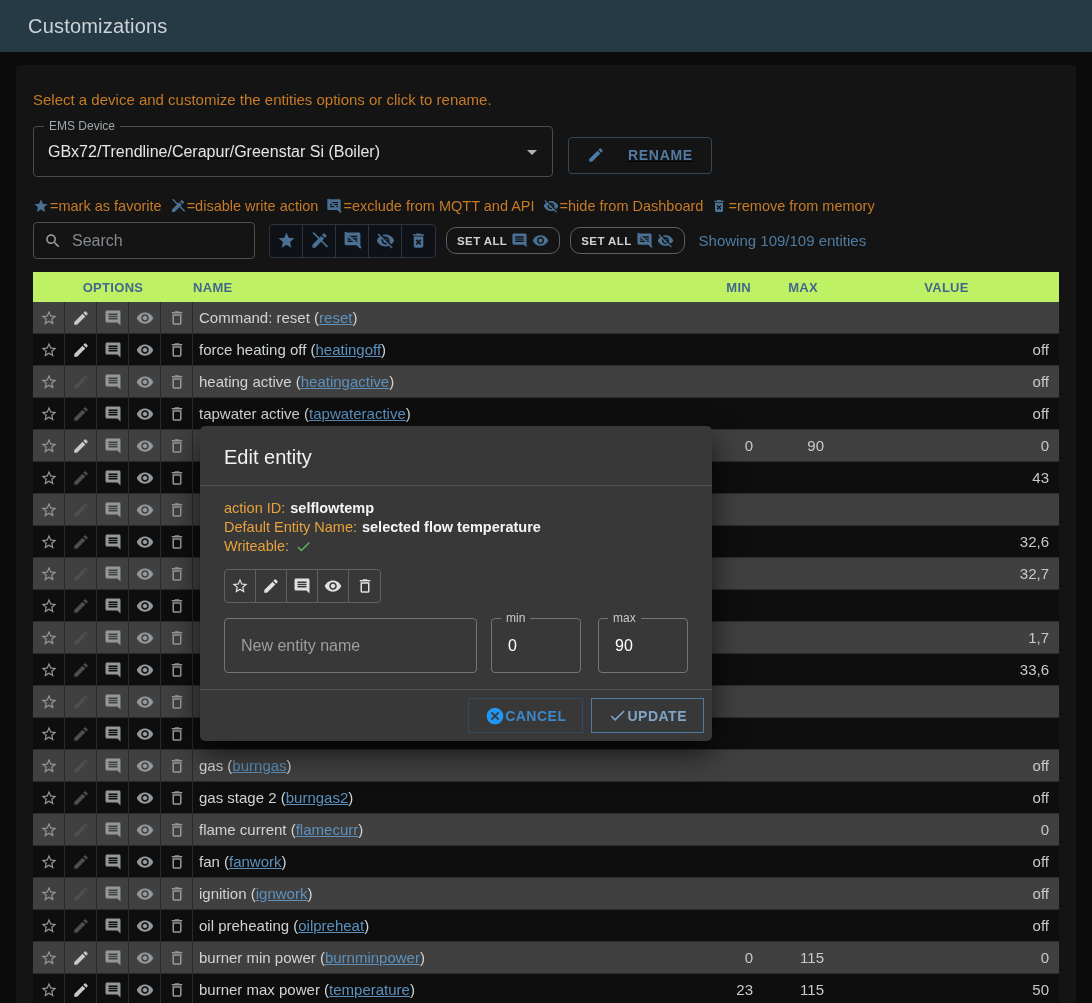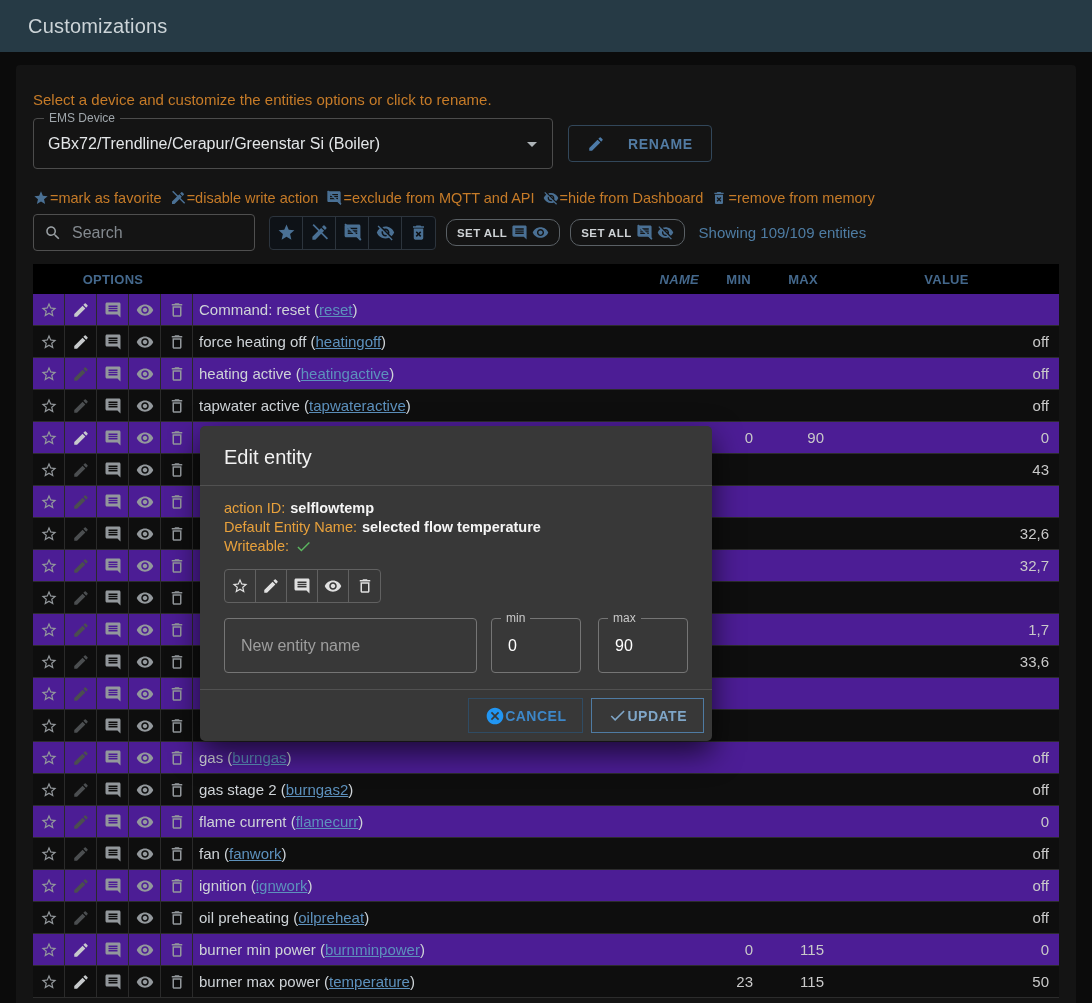--- a/index.html
+++ b/index.html
@@ -14,21 +14,21 @@
   
   .appbar { height:52px; background:#263a45; display:flex; align-items:center; padding:0 28px; }
   .appbar-title { color:#ccd4d8; font-size:20px; letter-spacing:.2px; }
 
   
   .panel { position:absolute; left:16px; right:16px; top:65px; height:1200px;
            background:#141414; border-radius:4px; padding:0 17px; }
 
   .intro { padding-top:26px; color:#c67b28; font-size:15px; }
 
-  .select-row { display:flex; margin-top:10px; gap:15px; align-items:flex-start; }
+  .select-row { display:flex; margin-top:18px; gap:15px; align-items:center;text-decoration:underline; }
   .select { position:relative; width:520px; height:51px; border:1px solid #4c4c4c; border-radius:4px;
             display:flex; align-items:center; padding:0 14px; cursor:pointer; }
   .select-label { position:absolute; top:-8px; left:10px; background:#141414; padding:0 5px;
                   font-size:12px; color:#9fa6ab; }
   .select-value { color:#e3e6e8; font-size:16px; font-weight:500; }
   .select-caret { position:absolute; right:8px; color:#aeb4b8; }
   .rename-btn { margin-top:7px; height:37px; border:1px solid #32475a; border-radius:4px; background:none;
                 color:#527ba3; display:inline-flex; align-items:center; gap:23px; padding:0 18px;
                 font-size:14px; font-weight:700; letter-spacing:.7px; cursor:pointer; font-family:inherit; }
   .rename-btn .ic { color:#4d7ba8; }
@@ -50,29 +50,29 @@
                  color:#4a7094; border-right:1px solid #2c343d; cursor:pointer; }
   .filter-cell:last-child { border-right:none; }
   .setall { margin-left:10px; height:27px; border:1px solid #5a6065; border-radius:10px; background:none;
             color:#ced2d5; font-size:11.5px; font-weight:700; letter-spacing:.4px;
             display:inline-flex; align-items:center; gap:4px; padding:0 10px; cursor:pointer; font-family:inherit; }
   .setall .ic { color:#4a7094; }
   .showing { margin-left:14px; color:#4e7ca3; font-size:15px; }
 
   
   .table { margin-top:13px; }
-  .thead { display:flex; height:30px; align-items:center; background:#000000;
+  .thead { display:flex; height:30px; align-items:center; background:#bef264;
            color:#44688c; font-size:13px; font-weight:700; letter-spacing:.3px; }
   .th-options { width:160px; text-align:center; }
-  .th-name { flex:1; text-align:right;font-style:italic; }
+  .th-name { flex:1; text-align:left; }
   .th-min { width:60px; text-align:right; padding-right:8px; }
   .th-max { width:75px; text-align:right; padding-right:16px; }
   .th-value { width:225px; text-align:center; }
   .trow { display:flex; height:32px; border-bottom:1px solid #2c2c2c; }
-  .trow.odd  { background:#4c1d95; }
+  .trow.odd  { background:#404040; }
   .trow.even { background:#0e0e0e; }
   .icell { width:32px; display:flex; align-items:center; justify-content:center;
            border-right:1px solid #2a2a2a; color:#93989c; cursor:pointer; }
   .icell.dim { color:#4b4e50; }
   .icell.bright { color:#c7cacc; }
   .name-cell { flex:1; display:flex; align-items:center; padding-left:6px; font-size:15px; color:#ced3d7; }
   .name-cell a { color:#5d91bd; text-decoration:underline; cursor:pointer; }
   .num-cell { display:flex; align-items:center; justify-content:flex-end; color:#c9c9c9; font-size:15px; }
   .min-cell { width:60px; padding-right:6px; }
   .max-cell { width:75px; padding-right:10px; }

